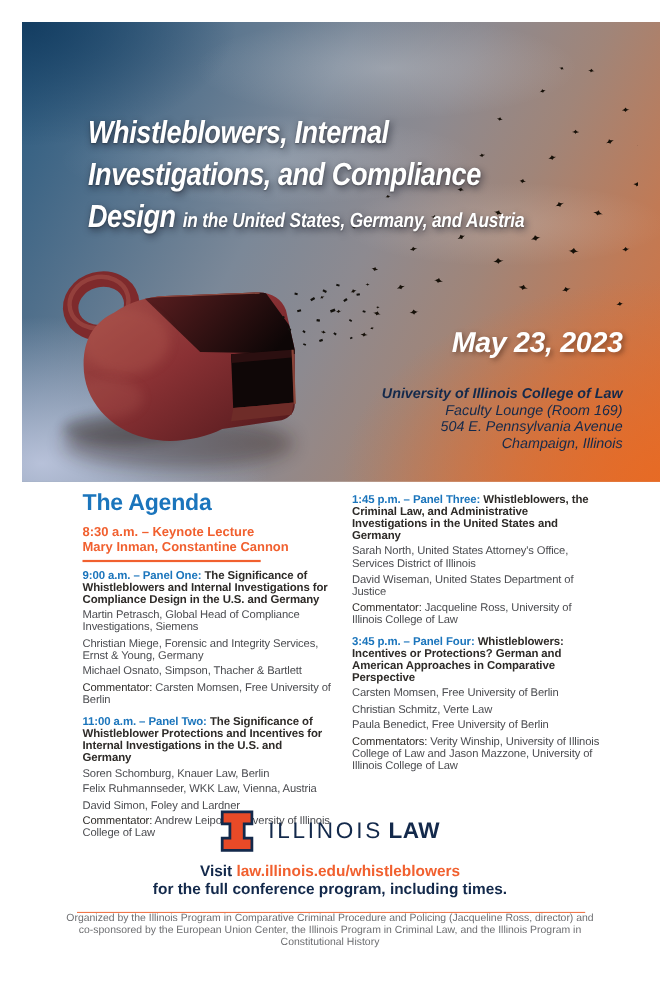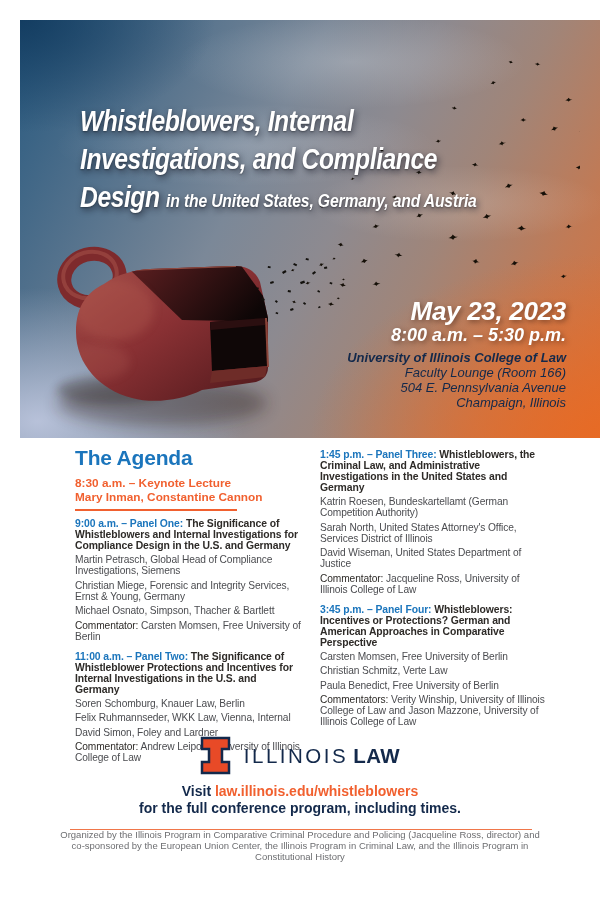--- a/index.html
+++ b/index.html
@@ -180,26 +180,25 @@
     </svg>
 
     <div class="title">
       <div>Whistleblowers, Internal</div>
       <div>Investigations, and Compliance</div>
       <div><span>Design</span> <span class="t-small">in the United States, Germany, and Austria</span></div>
     </div>
 
     <div class="datebox">
       <div class="d-date">May 23, 2023</div>
-      <div class="d-time">8:00 a.m. – 5:30 p.m.</div>
     </div>
 
     <div class="venue">
       <div class="vname">University of Illinois College of Law</div>
-      <div>Faculty Lounge (Room 166)</div>
+      <div>Faculty Lounge (Room 169)</div>
       <div>504 E. Pennsylvania Avenue</div>
       <div>Champaign, Illinois</div>
     </div>
   </div>
 
   <div class="col col-left">
     <h2 class="agenda-h">The Agenda</h2>
     <div class="keynote">
       <div>8:30 a.m. – Keynote Lecture</div>
       <div>Mary Inman, Constantine Cannon</div>
@@ -210,30 +209,29 @@
       <p class="panel-head"><span class="ptime">9:00 a.m. – Panel One:</span> <span class="ptitle">The Significance of Whistleblowers and Internal Investigations for Compliance Design in the U.S. and Germany</span></p>
       <p class="speaker">Martin Petrasch, Global Head of Compliance Investigations, Siemens</p>
       <p class="speaker">Christian Miege, Forensic and Integrity Services, Ernst &amp; Young, Germany</p>
       <p class="speaker">Michael Osnato, Simpson, Thacher &amp; Bartlett</p>
       <p class="speaker"><span class="clabel">Commentator:</span> <span>Carsten Momsen, Free University of Berlin</span></p>
     </div>
 
     <div class="panel">
       <p class="panel-head"><span class="ptime">11:00 a.m. – Panel Two:</span> <span class="ptitle">The Significance of Whistleblower Protections and Incentives for Internal Investigations in the U.S. and Germany</span></p>
       <p class="speaker">Soren Schomburg, Knauer Law, Berlin</p>
-      <p class="speaker">Felix Ruhmannseder, WKK Law, Vienna, Internal</p>
+      <p class="speaker">Felix Ruhmannseder, WKK Law, Vienna, Austria</p>
       <p class="speaker">David Simon, Foley and Lardner</p>
       <p class="speaker"><span class="clabel">Commentator:</span> <span>Andrew Leipold, University of Illinois College of Law</span></p>
     </div>
   </div>
 
   <div class="col col-right">
     <div class="panel">
       <p class="panel-head"><span class="ptime">1:45 p.m. – Panel Three:</span> <span class="ptitle">Whistleblowers, the Criminal Law, and Administrative Investigations in the United States and Germany</span></p>
-      <p class="speaker">Katrin Roesen, Bundeskartellamt (German Competition Authority)</p>
       <p class="speaker">Sarah North, United States Attorney's Office, Services District of Illinois</p>
       <p class="speaker">David Wiseman, United States Department of Justice</p>
       <p class="speaker"><span class="clabel">Commentator:</span> <span>Jacqueline Ross, University of Illinois College of Law</span></p>
     </div>
 
     <div class="panel">
       <p class="panel-head"><span class="ptime">3:45 p.m. – Panel Four:</span> <span class="ptitle">Whistleblowers: Incentives or Protections? German and American Approaches in Comparative Perspective</span></p>
       <p class="speaker">Carsten Momsen, Free University of Berlin</p>
       <p class="speaker">Christian Schmitz, Verte Law</p>
       <p class="speaker">Paula Benedict, Free University of Berlin</p>

